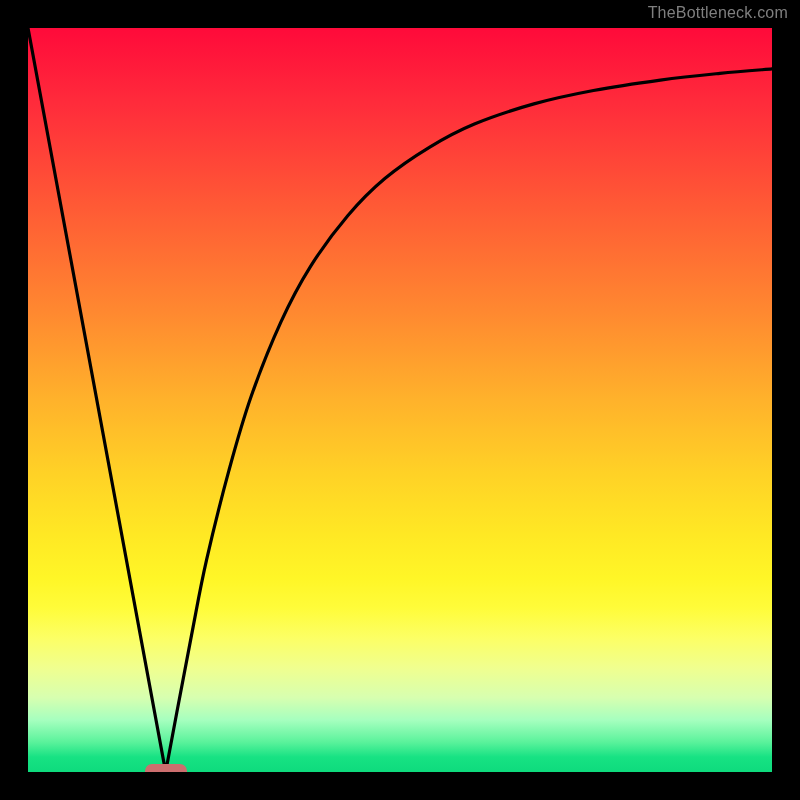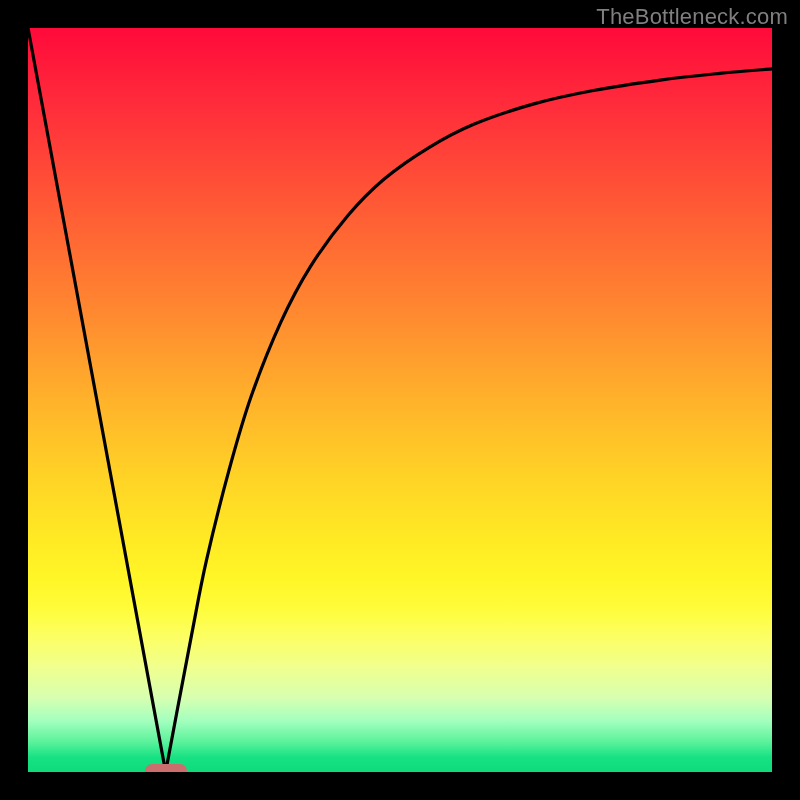--- a/index.html
+++ b/index.html
@@ -46,21 +46,21 @@
       #5af29b 96%,
       #17e283 98%,
       #0edb7d 100%
     );
   }
   .watermark {
     position: absolute;
     top: 4px;
     right: 12px;
     color: #7f7f7f;
-    font-size: 22px;
+    font-size: 16px;
     font-weight: 400;
     letter-spacing: 0.2px;
     z-index: 5;
     user-select: none;
   }
   svg.curve {
     position: absolute;
     inset: 0;
     width: 100%;
     height: 100%;

